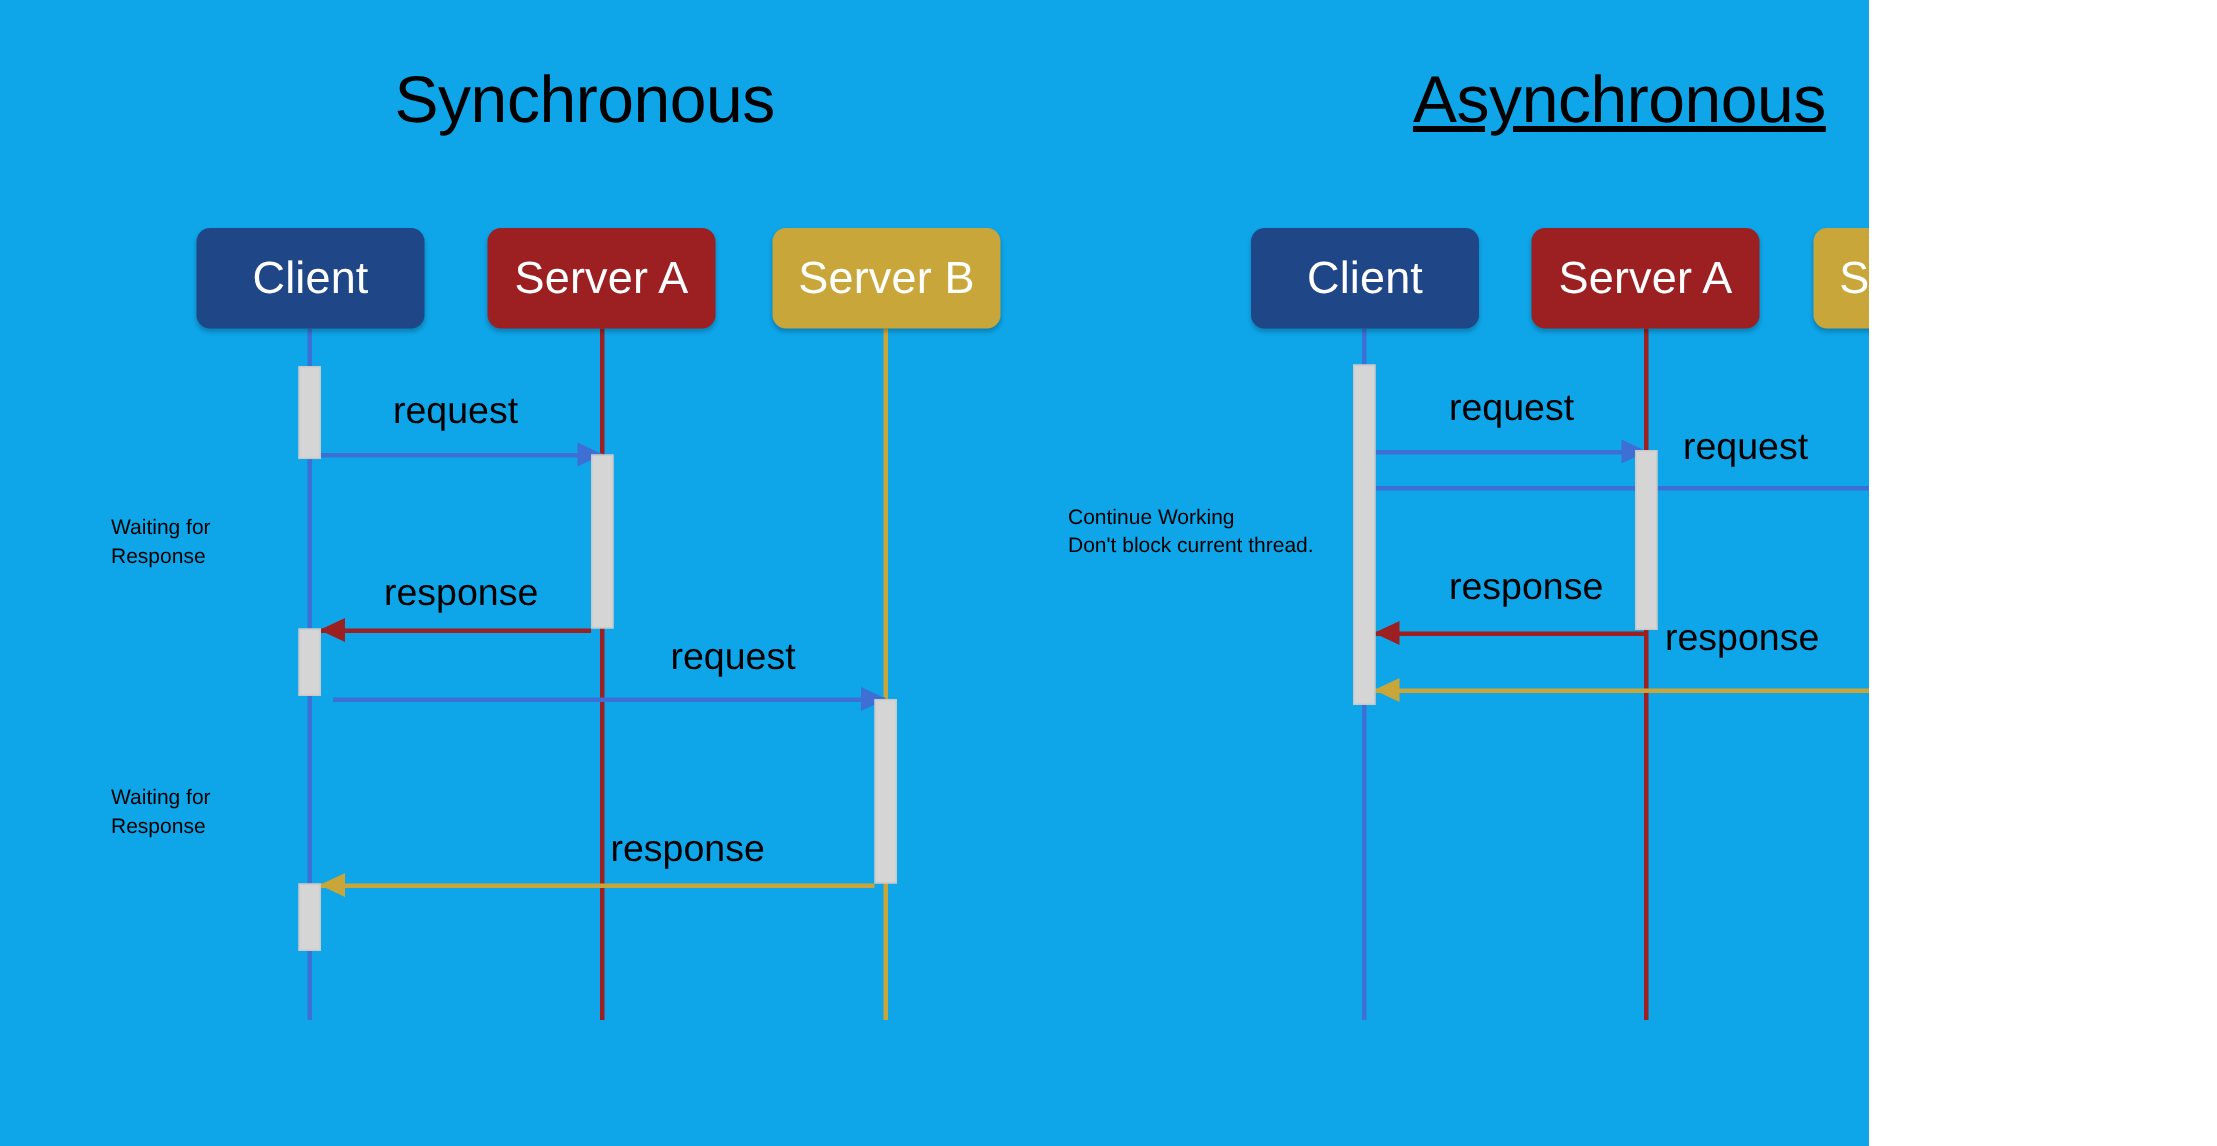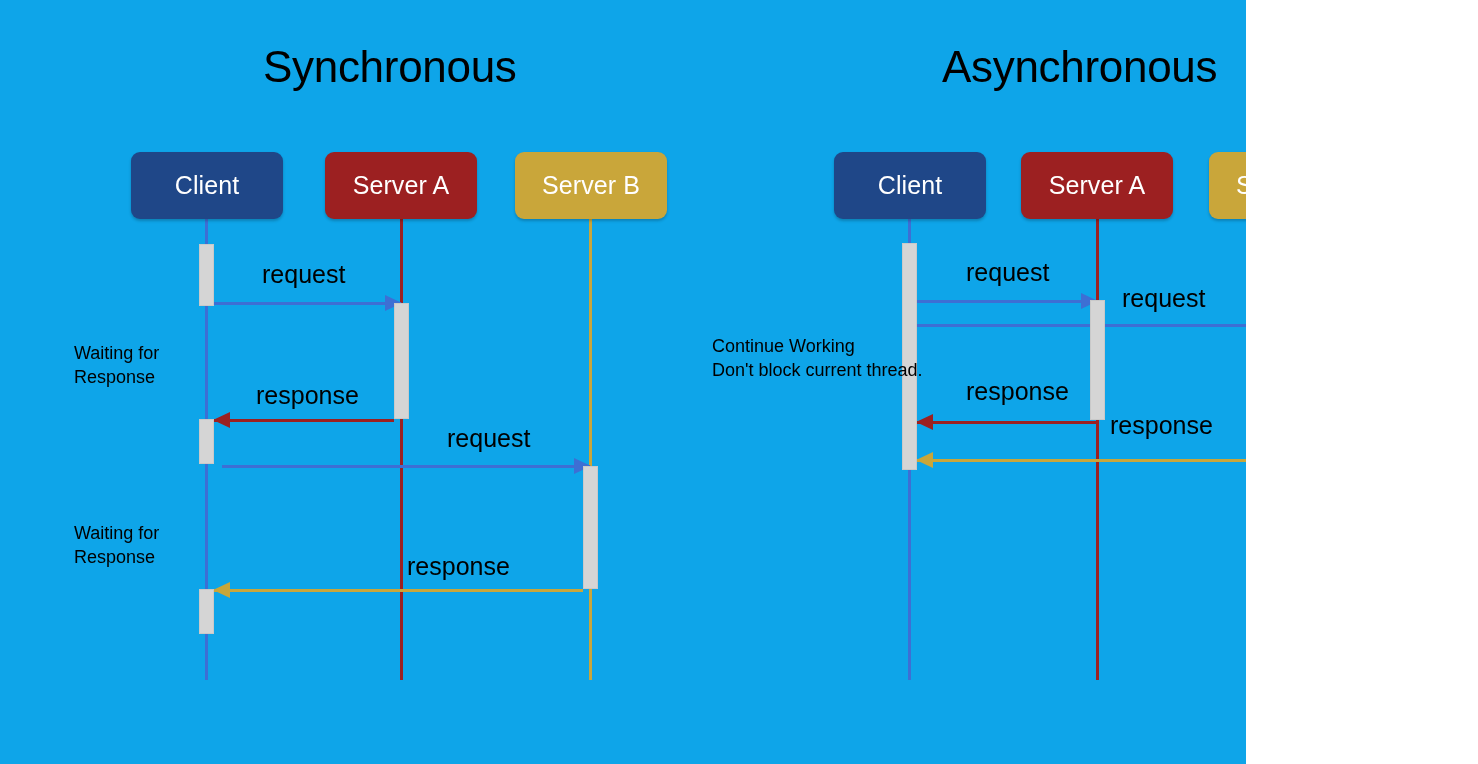--- a/index.html
+++ b/index.html
@@ -29,21 +29,21 @@
   }
 
   .actor-box {
     position: absolute;
     border-radius: 9px;
     box-shadow: 0 2px 3px rgba(0,0,0,0.22);
     display: flex;
     align-items: center;
     justify-content: center;
     color: #ffffff;
-    font-size: 25px;
+    font-size: 30px;
     font-weight: 400;
     letter-spacing: 0.1px;
     white-space: nowrap;
   }
 
   .lifeline {
     position: absolute;
     width: 3px;
   }
 
@@ -87,21 +87,21 @@
 
   .msg-label {
     position: absolute;
     font-size: 25px;
     color: #000000;
     white-space: nowrap;
   }
 
   .note {
     position: absolute;
-    font-size: 18px;
+    font-size: 14px;
     line-height: 1.33;
     color: #000000;
     white-space: pre-line;
   }
 </style>
 </head>
 <body>
 
 <div id="stage" style="width: 1246px; height: 764px; background: #0ea5e9;">
     <div class="panel-title" style="left: 263px; top: 42px;">Synchronous</div>
@@ -139,21 +139,21 @@
     <div class="actor-box" style="left: 325px; top: 152px; width: 152px; height: 67px; background: rgb(156, 32, 33);">
       <span>Server A</span>
     </div>
     <div class="actor-box" style="left: 515px; top: 152px; width: 152px; height: 67px; background: rgb(201, 166, 58);">
       <span>Server B</span>
     </div>
     <div class="note" style="left: 74px; top: 342px;">Waiting for
 Response</div>
     <div class="note" style="left: 74px; top: 522px;">Waiting for
 Response</div>
-    <div class="panel-title" style="left: 942px; top: 42px;">Asynchronous</div>
+    <div class="panel-title" style="left: 942px; top: 42px; text-decoration: underline;">Asynchronous</div>
     <div class="lifeline" style="left: 908px; top: 219px; height: 461px; background: rgb(61, 111, 212);"></div>
     <div class="lifeline" style="left: 1096px; top: 219px; height: 461px; background: rgb(156, 32, 33);"></div>
     <div class="lifeline" style="left: 1284px; top: 219px; height: 461px; background: rgb(201, 166, 58);"></div>
     <div class="msg right" style="left: 917px; width: 180px; top: 300px;">
       <div class="shaft" style="background: rgb(61, 111, 212);"></div>
       <div class="head" style="border-left-color: rgb(61, 111, 212);"></div>
     </div>
     <div class="msg-label" style="left: 966px; top: 258px;">request</div>
     <div class="msg right" style="left: 917px; width: 368px; top: 324px;">
       <div class="shaft" style="background: rgb(61, 111, 212);"></div>

